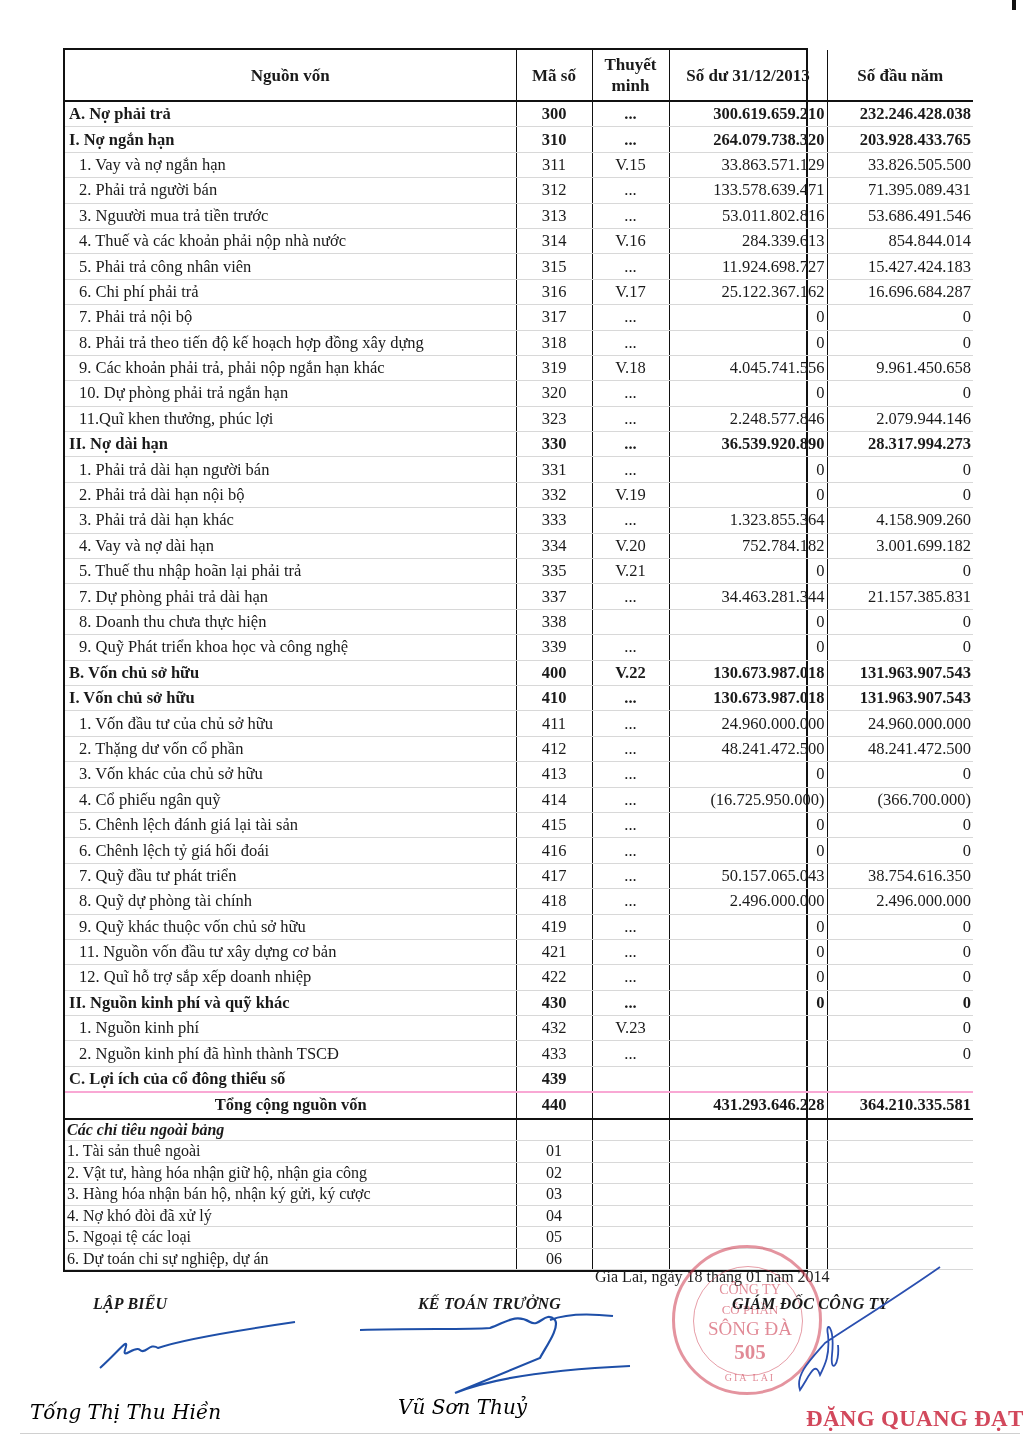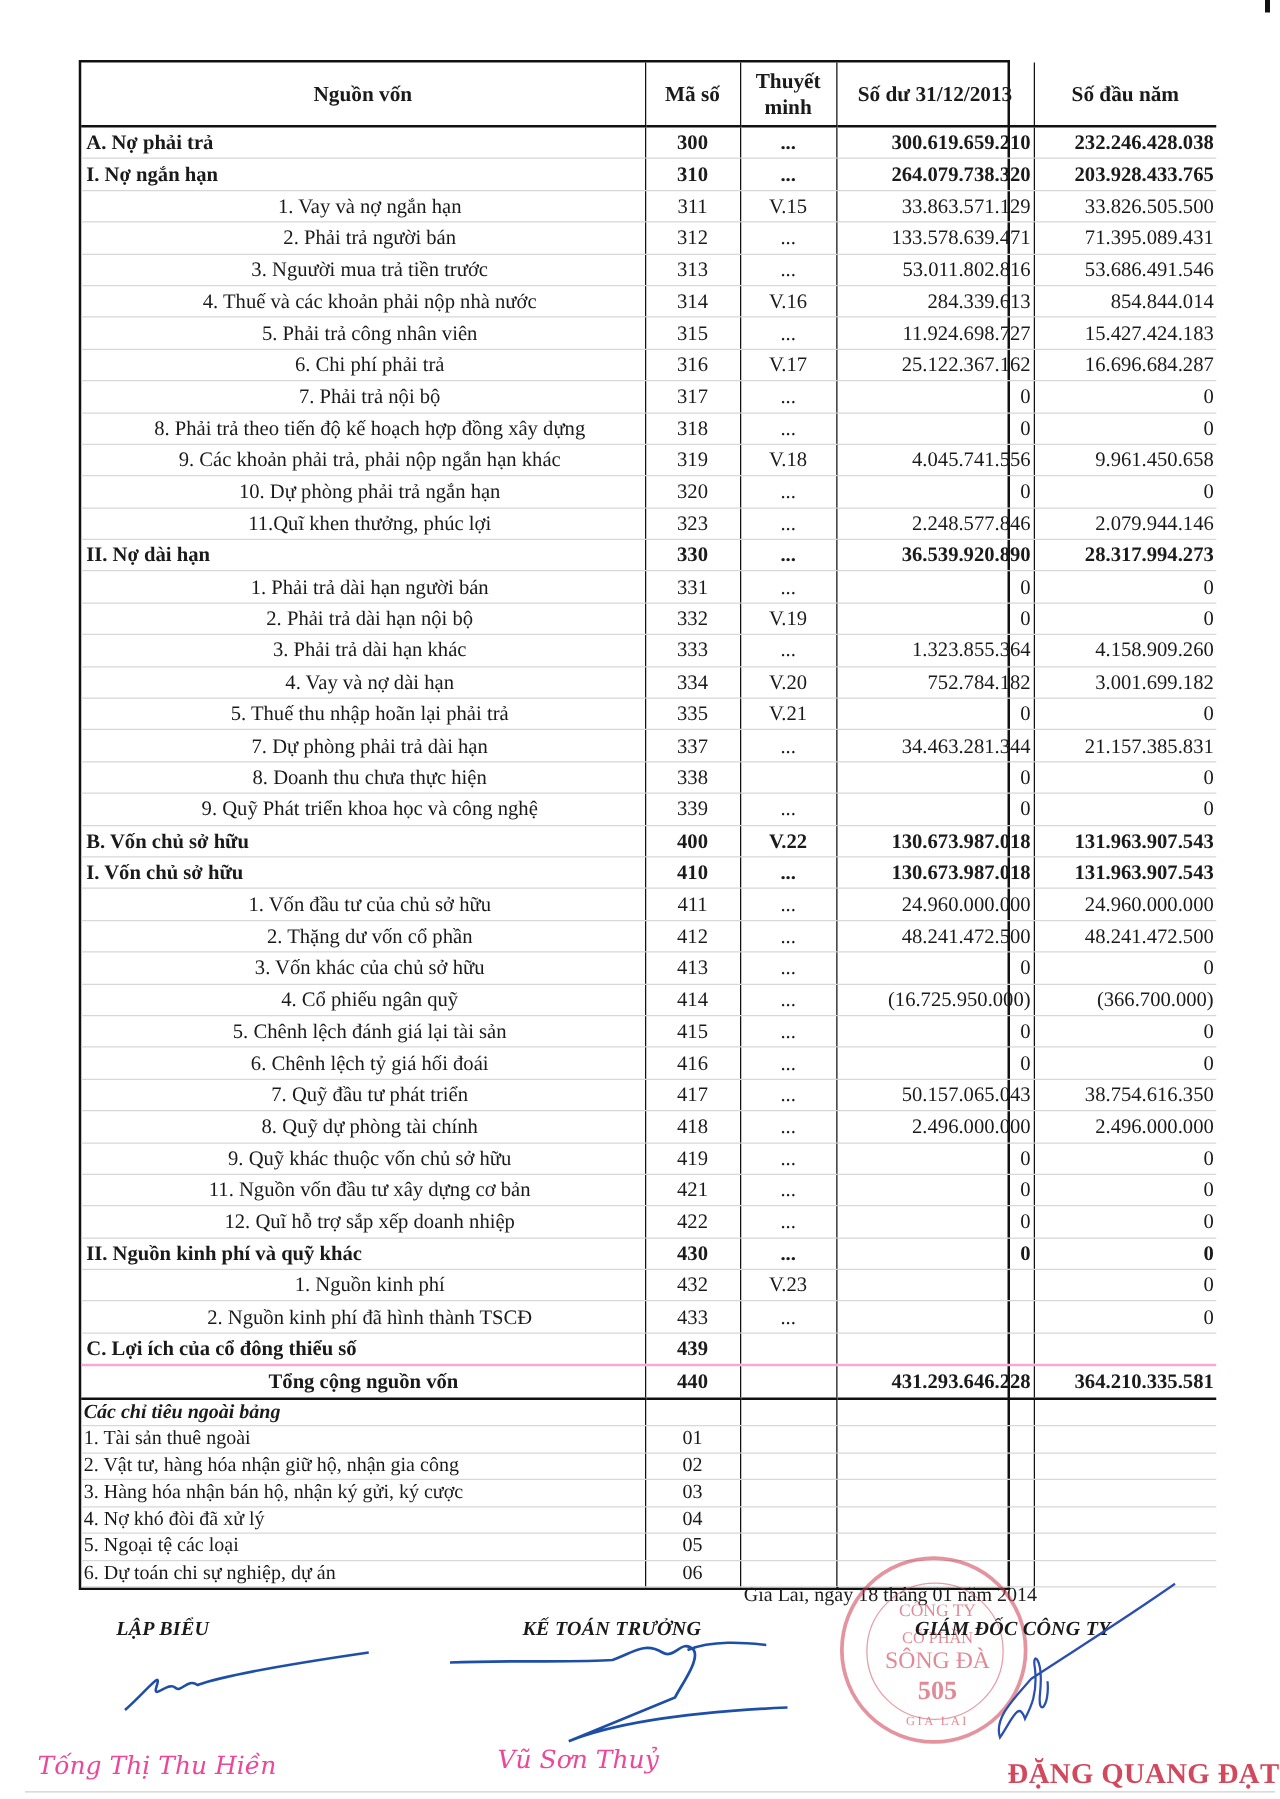--- a/index.html
+++ b/index.html
@@ -22,31 +22,31 @@
   }
   th:last-child { border-right: none; }
   td {
     font-size: 16.5px; height: 24.4px; padding: 0 3px; white-space: nowrap; overflow: hidden;
     border-right: 1.5px solid #111; border-bottom: 1px solid #d8d8d8; line-height: 24px;
   }
   td:last-child { border-right: none; }
   td.code, td.note { text-align: center; }
   td.num { text-align: right; padding-right: 2px; }
   td.label { padding-left: 4px; }
-  tr.item td.label { padding-left: 14px; text-align: center; }
+  tr.item td.label { padding-left: 14px; }
   tr.bold td { font-weight: bold; }
   tr.section td { border-top: 1.5px solid #111; }
   tr.total td { border-top: 2px solid #f9a8d4; border-bottom: 2px solid #111; font-weight: bold; }
   tr.total td.label { text-align: center; }
   tr.obs td { height: 20.5px; line-height: 20px; font-size: 16px; }
   tr.obs td.label { padding-left: 2px; }
   tr.obs-head td { font-weight: bold; font-style: italic; }
   .footer-date { position: absolute; left: 595px; top: 1268px; font-size: 16px; }
   .sig-title { position: absolute; top: 1295px; font-size: 16px; font-weight: bold; letter-spacing: 0.2px; font-style: italic; }
-  .sig-name-hand { position: absolute; font-family: "DejaVu Serif", serif; font-style: italic; color: #ec4899; font-size: 20px; }
+  .sig-name-hand { position: absolute; font-family: "DejaVu Serif", serif; font-style: italic; color: #000000; font-size: 20px; }
   .stamp {
     position: absolute; left: 672px; top: 1245px; width: 150px; height: 150px; border-radius: 50%;
     border: 3px solid rgba(205,60,80,0.55); box-sizing: border-box;
   }
   .stamp-inner {
     position: absolute; left: 18px; top: 18px; width: 108px; height: 108px; border-radius: 50%;
     border: 1.5px solid rgba(205,60,80,0.5);
   }
   .stamp-text { position: absolute; width: 150px; text-align: center; color: rgba(205,60,80,0.6); font-family: "Liberation Serif", serif; }
   .director-name { position: absolute; left: 806px; top: 1406px; color: #d2485c; font-size: 23px; font-weight: bold; letter-spacing: 0.3px; }

